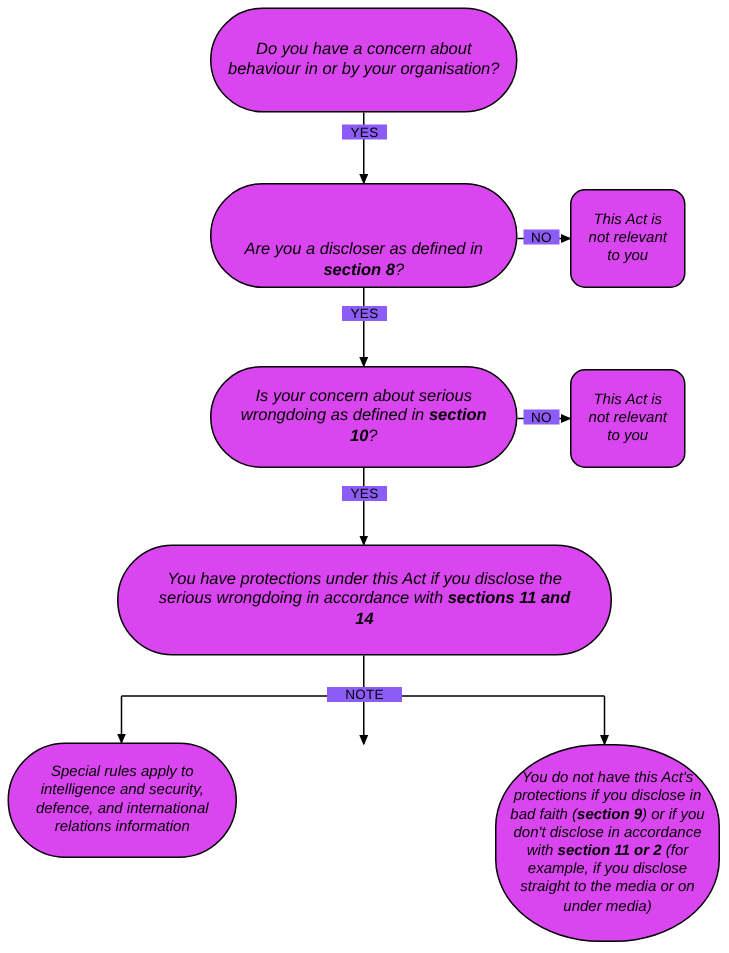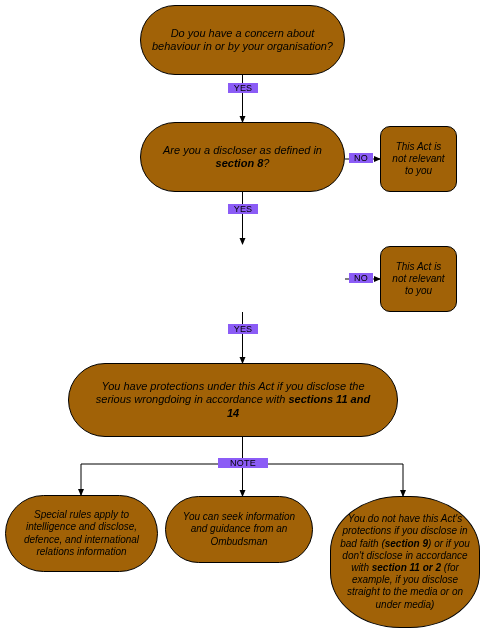--- a/index.html
+++ b/index.html
@@ -26,21 +26,21 @@
     height: 635px;
   }
   .node {
     position: absolute;
     box-sizing: border-box;
     display: flex;
     align-items: center;
     justify-content: center;
     text-align: center;
     border: 1px solid #000000;
-    background: #a16207;
+    background: #d946ef;
     font-style: italic;
     color: #000000;
     line-height: 1.22;
     padding: 4px 10px;
   }
   .node span.txt { display: block; width: 100%; }
   .node b { font-weight: bold; font-style: italic; }
 
   
   .pill { border-radius: 999px; }
@@ -90,44 +90,44 @@
 
     <line x1="81" y1="464" x2="81" y2="495" stroke="#000000" stroke-width="1" marker-end="url(#arrow)"></line>
     <line x1="242.5" y1="464" x2="242.5" y2="496" stroke="#000000" stroke-width="1" marker-end="url(#arrow)"></line>
     <line x1="403" y1="464" x2="403" y2="496" stroke="#000000" stroke-width="1" marker-end="url(#arrow)"></line>
   </svg>
 
   <div class="node pill" style="left:140px; top:5px; width:205px; height:70px; font-size:11px;">
     <span class="txt">Do you have a concern about behaviour in or by your organisation?</span>
   </div>
 
-  <div class="node pill" style="left:140px; top:122px; width:205px; height:70px; font-size:11px;">
+  <div class="node pill" style="left:140px; top:122px; width:205px; height:70px; font-size:11px;align-items:flex-end;">
     <span class="txt"><span>Are you a discloser as defined in </span><b>section 8</b><span>?</span></span>
   </div>
 
   <div class="node rrect" style="left:380px; top:126px; width:77px; height:66px; font-size:10px;">
     <span class="txt">This Act is not relevant to you</span>
   </div>
 
+  <div class="node pill" style="left:140px; top:244px; width:205px; height:68px; font-size:11px;">
+    <span class="txt"><span>Is your concern about serious wrongdoing as defined in </span><b>section 10</b><span>?</span></span>
+  </div>
 
   <div class="node rrect" style="left:380px; top:246px; width:77px; height:66px; font-size:10px;">
     <span class="txt">This Act is not relevant to you</span>
   </div>
 
-  <div class="node pill" style="left:68px; top:363px; width:330px; height:74px; font-size:11px; padding:4px 22px;">
+  <div class="node pill" style="left:78px; top:363px; width:330px; height:74px; font-size:11px; padding:4px 22px;">
     <span class="txt"><span>You have protections under this Act if you disclose the serious wrongdoing in accordance with </span><b>sections 11 and 14</b></span>
   </div>
 
   <div class="node pill" style="left:5px; top:495px; width:153px; height:77px; font-size:10px; padding:4px 14px;">
-    <span class="txt">Special rules apply to intelligence and disclose, defence, and international relations information</span>
+    <span class="txt">Special rules apply to intelligence and security, defence, and international relations information</span>
   </div>
 
-  <div class="node pill" style="left:165px; top:496px; width:148px; height:67px; font-size:10px; padding:4px 12px;">
-    <span class="txt">You can seek information and guidance from an Ombudsman</span>
-  </div>
 
   <div class="node blob" style="left:330px; top:496px; width:150px; height:132px; font-size:10px; padding:4px 6px;">
     <span class="txt"><span>You do not have this Act's protections if you disclose in bad faith (</span><b>section 9</b><span>) or if you don't disclose in accordance with </span><b>section 11 or 2</b><span> (for example, if you disclose straight to the media or on under media)</span></span>
   </div>
 
   <div class="edge-label" style="left:228px; top:83px; width:30px;">YES</div>
 
   <div class="edge-label" style="left:228px; top:204px; width:30px;">YES</div>
 
   <div class="edge-label" style="left:228px; top:324px; width:30px;">YES</div>

